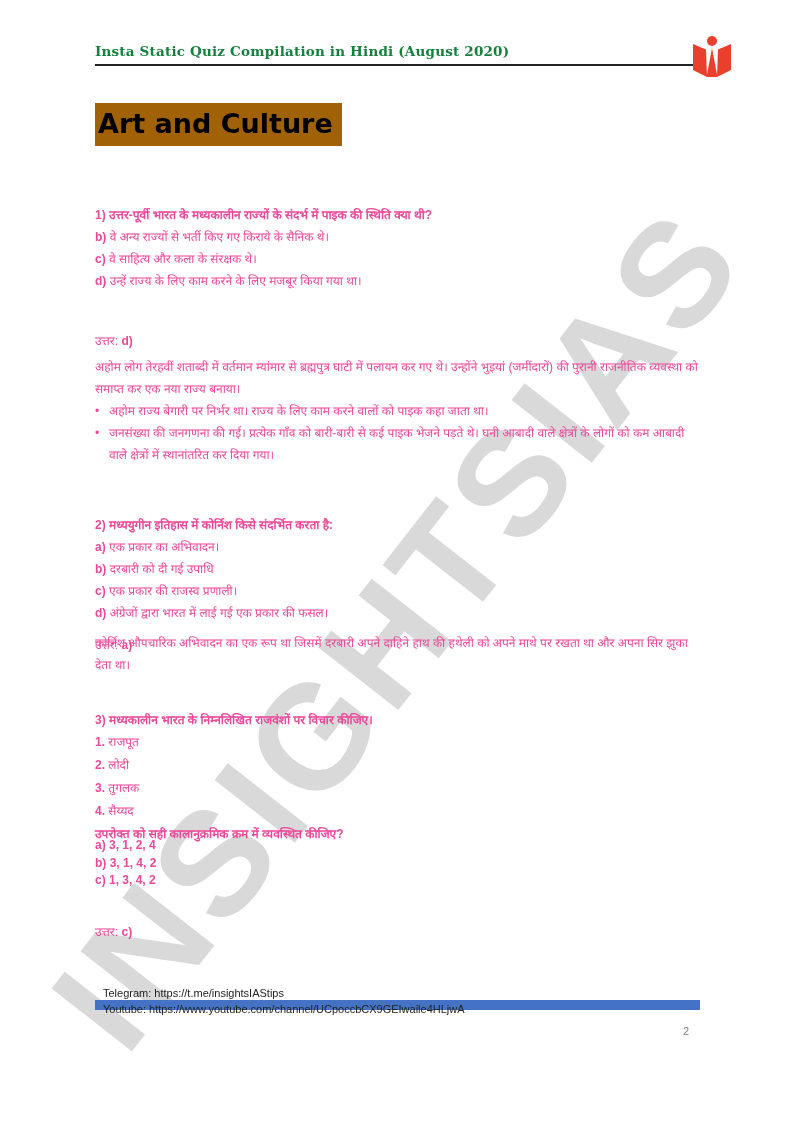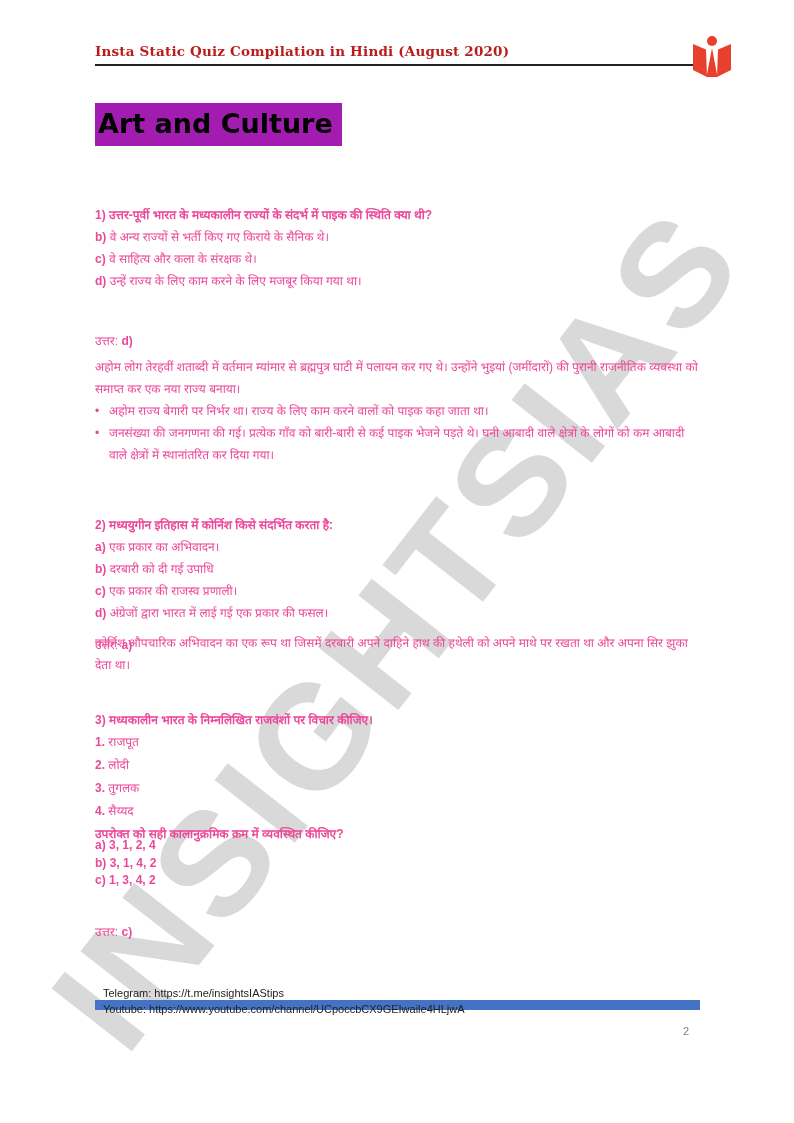--- a/index.html
+++ b/index.html
@@ -27,33 +27,33 @@
     z-index: 0;
     user-select: none;
   }
   .layer { position: absolute; z-index: 1; }
 
   .doc-header-title {
     left: 95px; top: 43px;
     font-family: "DejaVu Serif", serif;
     font-weight: 700;
     font-size: 13.5px;
-    color: #b91c1c;
+    color: #15803d;
     letter-spacing: 0.2px;
   }
   .header-rule {
     left: 95px; top: 64px;
     width: 605px; height: 2px;
     background: #222;
   }
   .logo { left: 691px; top: 35px; width: 42px; height: 47px; }
 
   .section-title {
     left: 95px; top: 103px;
-    background: #a21caf;
+    background: #a16207;
     padding: 5px 9px 7px 3px;
     font-family: "DejaVu Sans", sans-serif;
     font-weight: 700;
     font-size: 27px;
     color: #000;
     line-height: 1.15;
   }
 
   .body-text {
     font-size: 12px;

